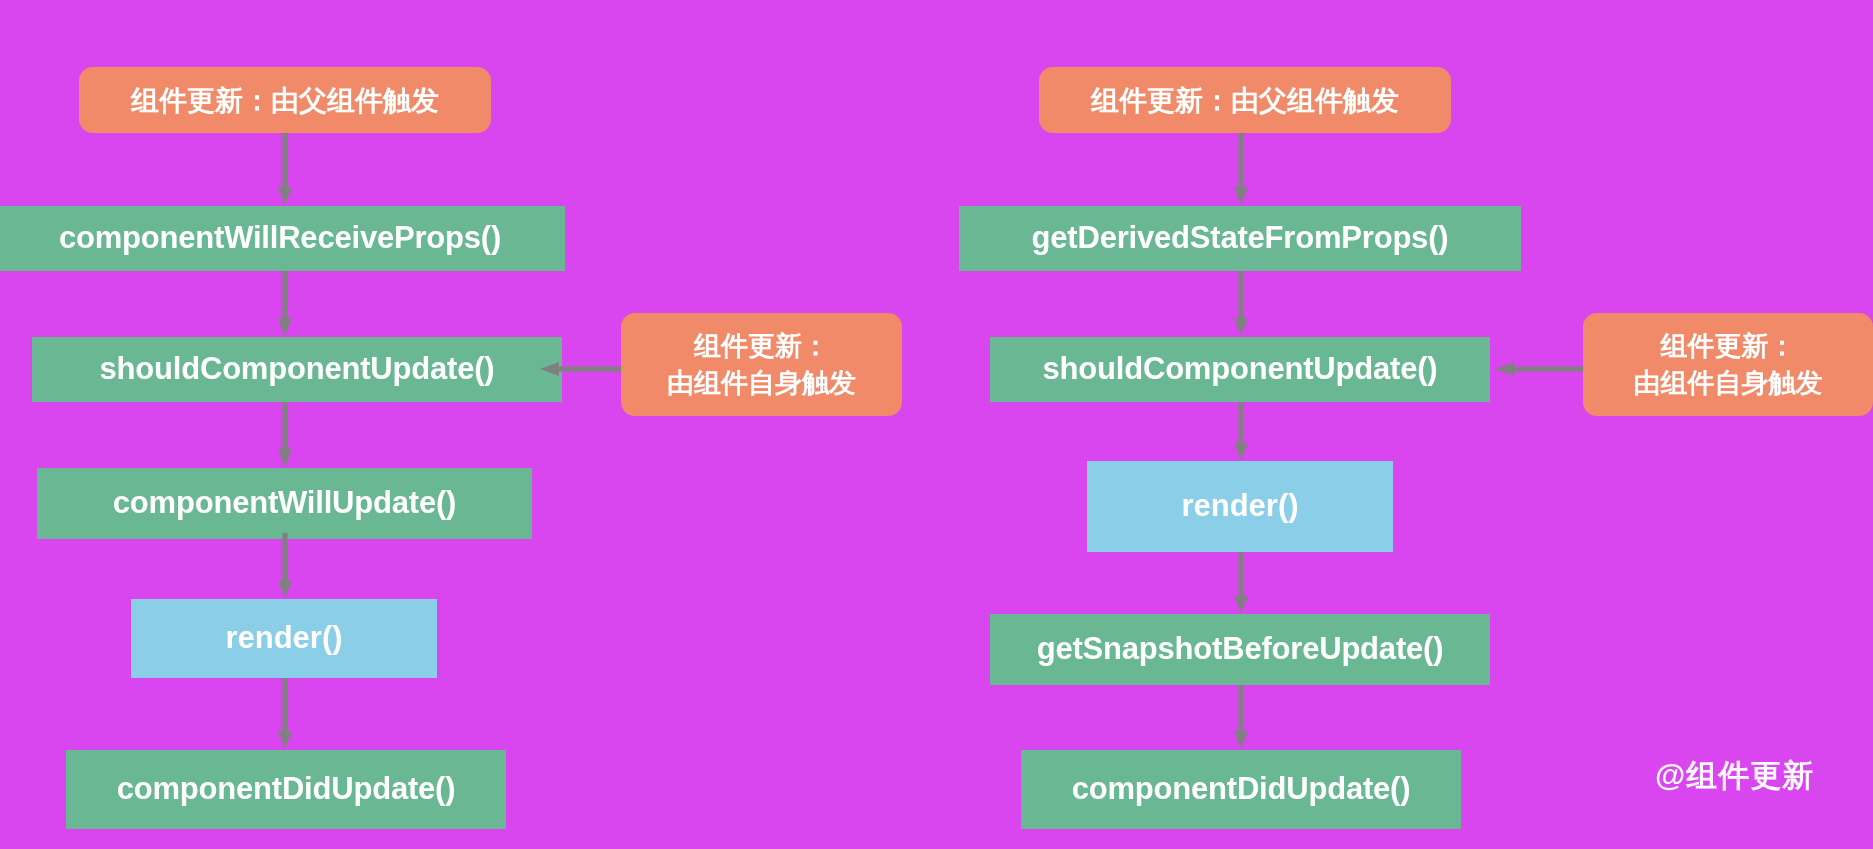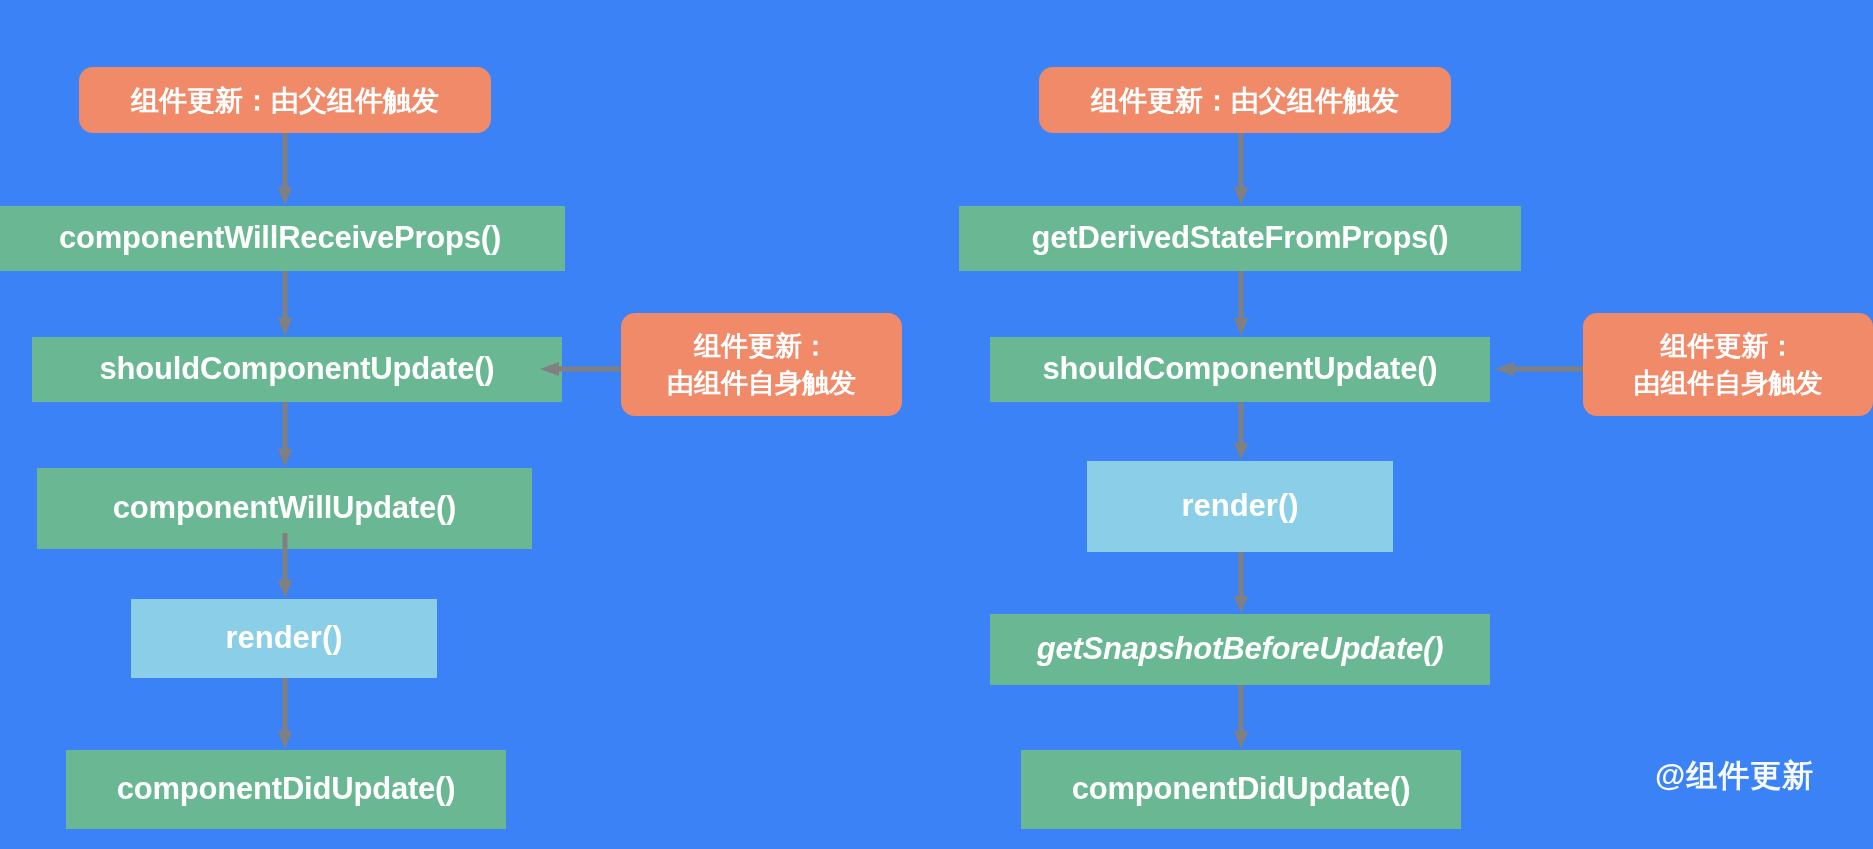--- a/index.html
+++ b/index.html
@@ -7,21 +7,21 @@
     padding: 0;
     background: #000000;
   }
   body {
     font-family: "Liberation Sans", "DejaVu Sans", sans-serif;
   }
   #canvas {
     position: relative;
     width: 1873px;
     height: 849px;
-    background: #3b82f6;
+    background: #d946ef;
     overflow: hidden;
   }
   .node {
     position: absolute;
     display: flex;
     align-items: center;
     justify-content: center;
     text-align: center;
     color: #ffffff;
     font-weight: bold;
@@ -65,38 +65,38 @@
 <body>
 
 <div id="canvas">
 
   <div class="node orange" style="left:79px; top:67px; width:412px; height:66px;">组件更新：由父组件触发</div>
 
   <div class="node green" style="left:-5px; top:206px; width:570px; height:65px;">componentWillReceiveProps()</div>
 
   <div class="node green" style="left:32px; top:337px; width:530px; height:65px;">shouldComponentUpdate()</div>
 
-  <div class="node green" style="left:37px; top:468px; width:495px; height:81px;">componentWillUpdate()</div>
+  <div class="node green" style="left:37px; top:468px; width:495px; height:71px;">componentWillUpdate()</div>
 
   <div class="node blue" style="left:131px; top:599px; width:306px; height:79px;">render()</div>
 
   <div class="node green" style="left:66px; top:750px; width:440px; height:79px;">componentDidUpdate()</div>
 
   <div class="node orange two-line" style="left:621px; top:313px; width:281px; height:103px;">组件更新：
 由组件自身触发</div>
 
   <div class="node orange" style="left:1039px; top:67px; width:412px; height:66px;">组件更新：由父组件触发</div>
 
   <div class="node green" style="left:959px; top:206px; width:562px; height:65px;">getDerivedStateFromProps()</div>
 
   <div class="node green" style="left:990px; top:337px; width:500px; height:65px;">shouldComponentUpdate()</div>
 
   <div class="node blue" style="left:1087px; top:461px; width:306px; height:91px;">render()</div>
 
-  <div class="node green" style="left:990px; top:614px; width:500px; height:71px;font-style:italic;">getSnapshotBeforeUpdate()</div>
+  <div class="node green" style="left:990px; top:614px; width:500px; height:71px;">getSnapshotBeforeUpdate()</div>
 
   <div class="node green" style="left:1021px; top:750px; width:440px; height:79px;">componentDidUpdate()</div>
 
   <div class="node orange two-line" style="left:1583px; top:313px; width:290px; height:103px;">组件更新：
 由组件自身触发</div>
 
   <div class="arrow" style="left:277px; top:133px;">
     <svg width="16" height="73" viewBox="0 0 16 73">
         <path d="M8 0 L8 57" stroke="#808080" stroke-width="5" fill="none"></path>
         <path d="M8 72 L1 54 L15 54 Z" fill="#808080"></path>

